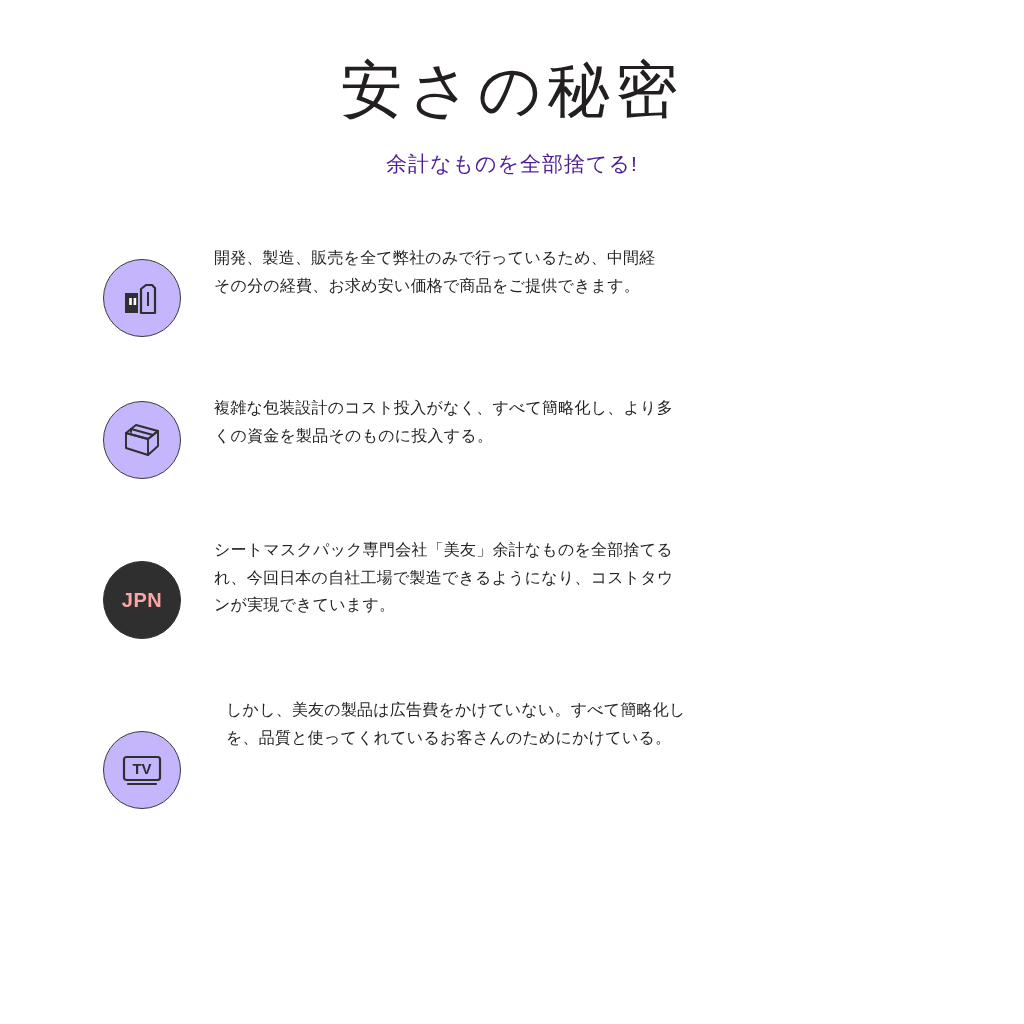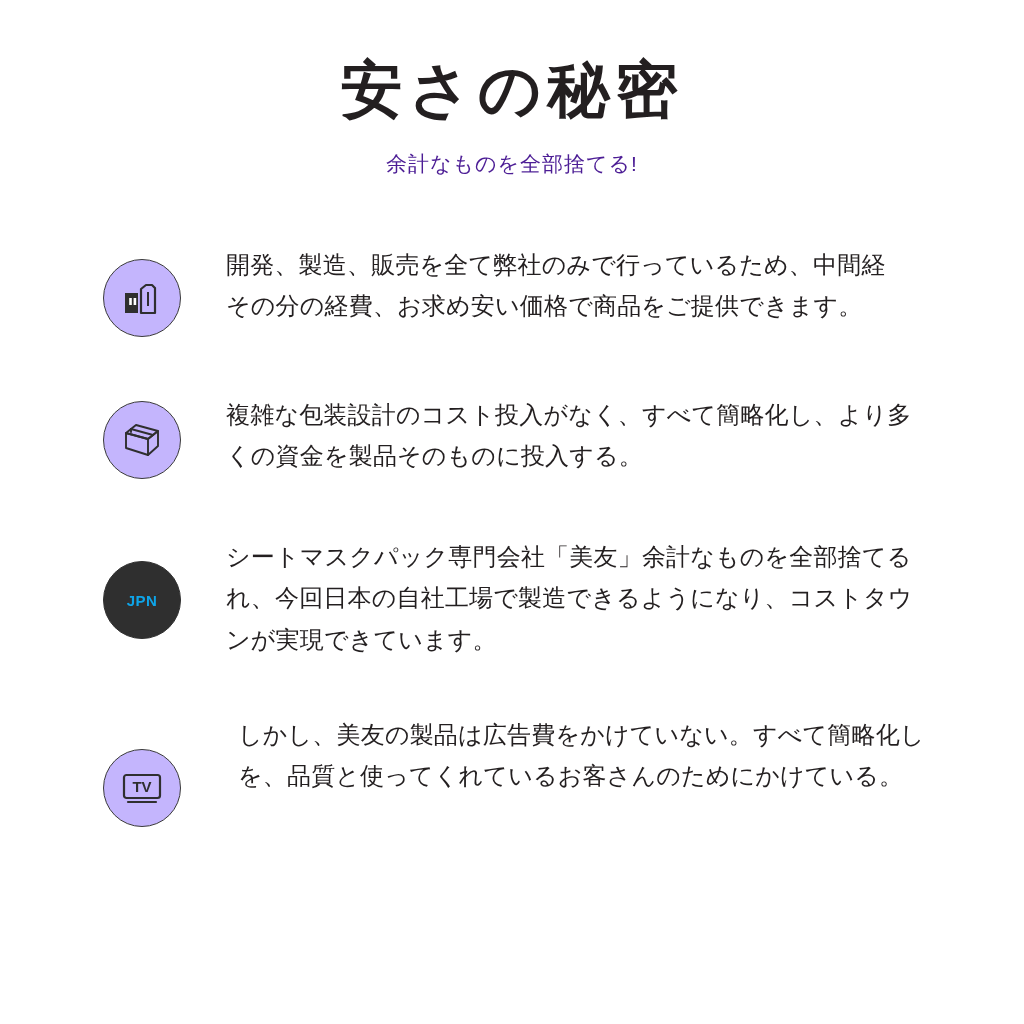--- a/index.html
+++ b/index.html
@@ -21,21 +21,21 @@
     box-sizing: border-box;
   }
 
   
   .header {
     padding-top: 56px;
     text-align: center;
   }
   .title {
     font-size: 62px;
-    font-weight: 700;
+    font-weight: 400;
     letter-spacing: 6px;
     line-height: 1.1;
     color: #231f20;
     margin: 0;
   }
   .subtitle {
     margin: 26px 0 0 0;
     font-size: 21px;
     font-weight: 400;
     letter-spacing: 1px;
@@ -73,35 +73,34 @@
     align-items: center;
     justify-content: center;
     box-sizing: border-box;
     background: #c4b5fd;
   }
   .circle.filled {
     background: #2f2f2f;
     border-color: #2f2f2f;
   }
   .circle.filled .jpn-text {
-    color: #0ea5e9;
-    font-size: 15px;
+    color: #fca5a5;
+    font-size: 20px;
     font-weight: 700;
     letter-spacing: 0.5px;
     text-align: center;
   }
 
   .feature-text {
     flex: 1 1 auto;
-    font-size: 24px;
+    font-size: 16px;
     line-height: 1.72;
     color: #231f20;
     letter-spacing: 0.2px;
     padding-top: 2px;
-    margin-left: 12px;
   }
   .feature-text .line { display: block; white-space: nowrap; }
 
   
   .feature.row1 { margin-top: 12px; }
   .feature.row1 .icon-wrap { margin-top: 14px; }
   .feature.row2 .icon-wrap { margin-top: 6px; }
   .feature.row3 .icon-wrap { margin-top: 24px; }
   .feature.row4 .icon-wrap { margin-top: 34px; }
   .feature.row4 .feature-text { padding-left: 12px; }

